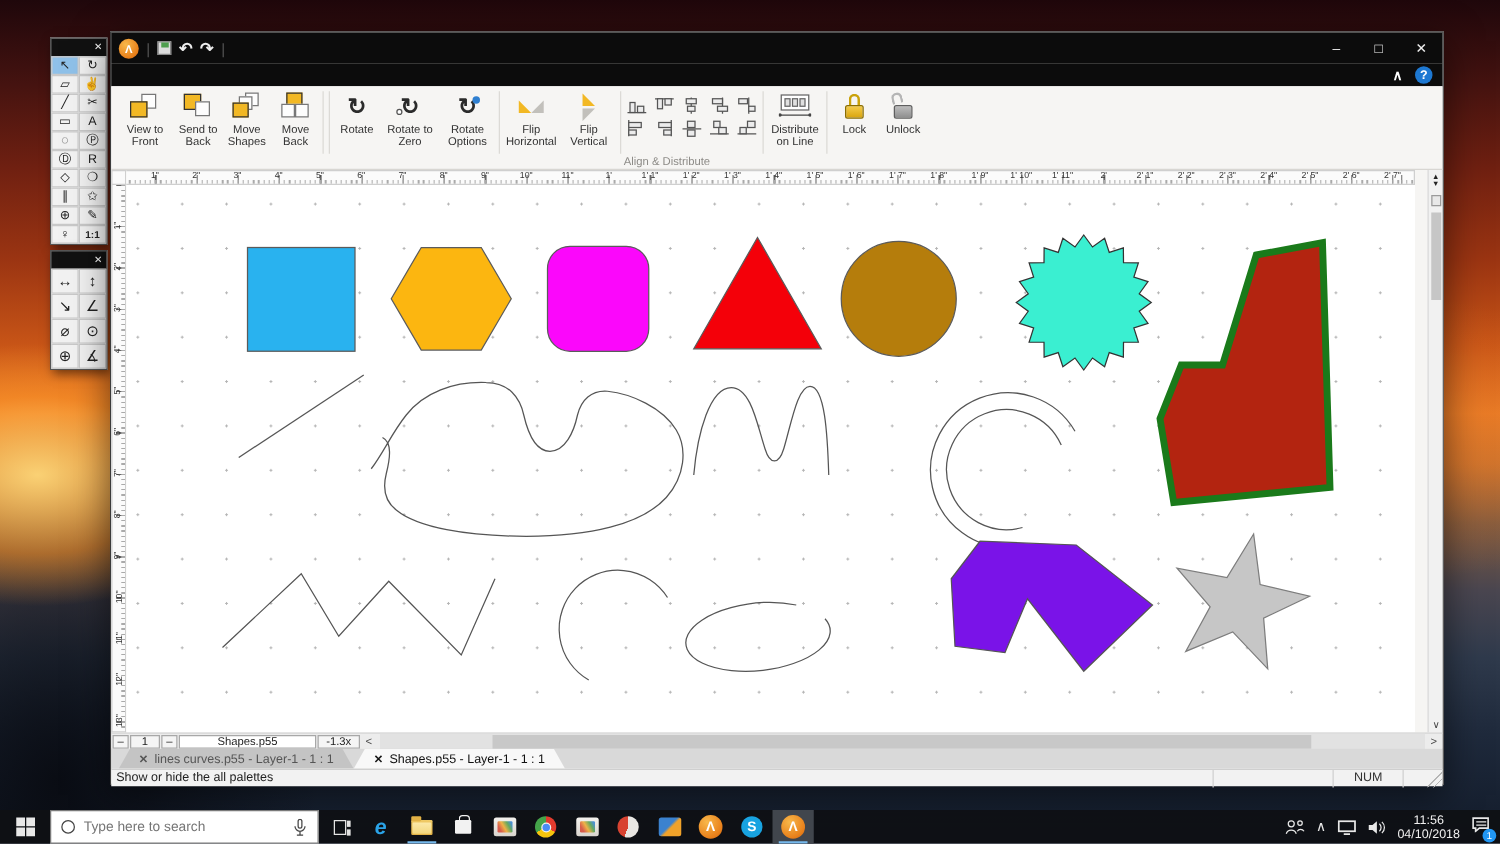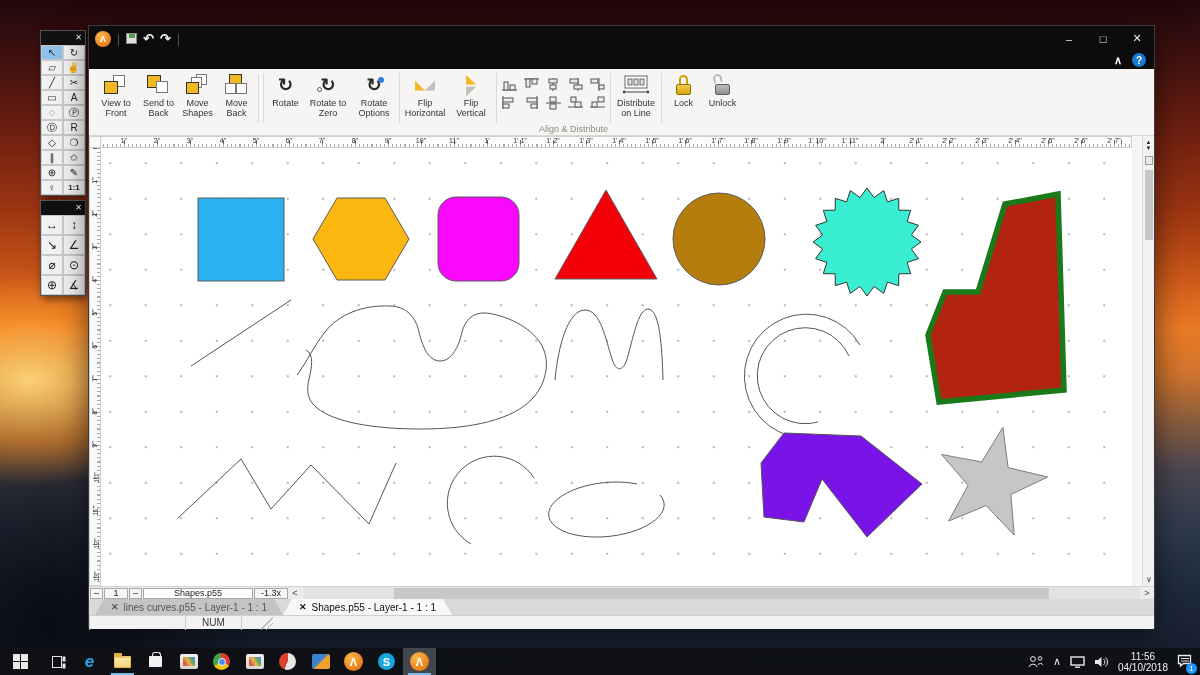--- a/index.html
+++ b/index.html
@@ -64,21 +64,21 @@
   .rsq.rd { background:#d84631; border-color:#8c2418; }
   .rot { font-size:18px; font-weight:bold; color:#2b2b2b; line-height:18px; position:relative; }
   .optdot { position:absolute; width:6px; height:6px; border-radius:50%; background:#2f7fd0; right:-2px; top:1px; }
   .zerodot { position:absolute; width:5px; height:5px; border-radius:50%; border:1px solid #555; left:-3px; bottom:2px; background:#fff; }
   .fh { display:flex; align-items:flex-end; }
   .fh b, .fv b { font-weight:normal; font-size:13px; line-height:12px; }
   .fv { display:flex; flex-direction:column; align-items:center; }
   .tri-y { color:#f2b824; } .tri-g { color:#c2c0bb; }
   .align-grid { display:grid; grid-template-columns:repeat(5,21px); grid-template-rows:17px 17px; gap:1px; margin-top:4px; }
   .albtn { display:flex; align-items:center; justify-content:center; }
-  .rgroup-label { position:absolute; bottom:1px; left:0; right:0; text-align:right; font-size:9px; color:#8d8b87; }
+  .rgroup-label { position:absolute; bottom:1px; left:0; right:0; text-align:left; font-size:9px; color:#8d8b87; }
   .lockwrap { position:relative; width:18px; height:22px; }
   .lockbody { position:absolute; left:1px; bottom:1px; width:15px; height:11px; border-radius:2px; background:linear-gradient(#f5cc4a,#d9a50e); border:1px solid #8a6d00; }
   .lockbody.gray { background:linear-gradient(#bdbdbd,#8f8f8f); border-color:#5f5f5f; }
   .shackle { position:absolute; left:4px; top:1px; width:9px; height:9px; border:2.5px solid #caa20a; border-bottom:none; border-radius:5px 5px 0 0; }
   .shackle.open { left:-1px; top:0; border-color:#b5b5b5; transform:rotate(-14deg); }
 
   
   .rulercorner { position:absolute; left:0; top:110px; width:12px; height:12px; background:#fafafa; border:1px solid #cfcfcf; }
   .hruler { position:absolute; left:12px; top:110px; width:1031px; height:12px; background:#fbfbfb; border:1px solid #cfcfcf; border-left:none;
     background-image:
@@ -582,35 +582,44 @@
           <span class="tclose">✕</span>
           <span>lines curves.p55 - Layer-1 - 1 : 1</span>
         </div>
         <div class="dtab active">
           <span class="tclose">✕</span>
           <span>Shapes.p55 - Layer-1 - 1 : 1</span>
         </div>
       </div>
 
     <div class="statusrow">
+      <span class="statushint">Show or hide the all palettes</span>
       <span class="scell" style="width:96px;"></span>
       <span class="scell" style="width:56px;">NUM</span>
       <span class="scell" style="width:20px;"></span>
       <span class="grip"></span>
     </div>
   </div>
 
   <div class="taskbar">
     <div class="startbtn">
       <span class="winlogo">
           <span></span>
           <span></span>
           <span></span>
           <span></span>
         </span>
+    </div>
+    <div class="searchbox">
+      <span class="cortana"></span>
+      <input type="text" placeholder="Type here to search" style="">
+      <svg class="micico" width="12" height="14" viewBox="0 0 12 14">
+        <rect x="4.5" y="0.5" width="3" height="7" rx="1.5" fill="none" stroke="#444"></rect>
+        <path d="M2 6 a4 4 0 0 0 8 0 M6 10 v3 M3.5 13 h5" fill="none" stroke="#444"></path>
+      </svg>
     </div>
     <div class="tbapps" id="tbapps">
         <div class="tbi">
           <span class="tview"></span>
         </div>
         <div class="tbi">
           <span class="edge-e">e</span>
         </div>
         <div class="tbi open">
           <span class="folder"></span>

